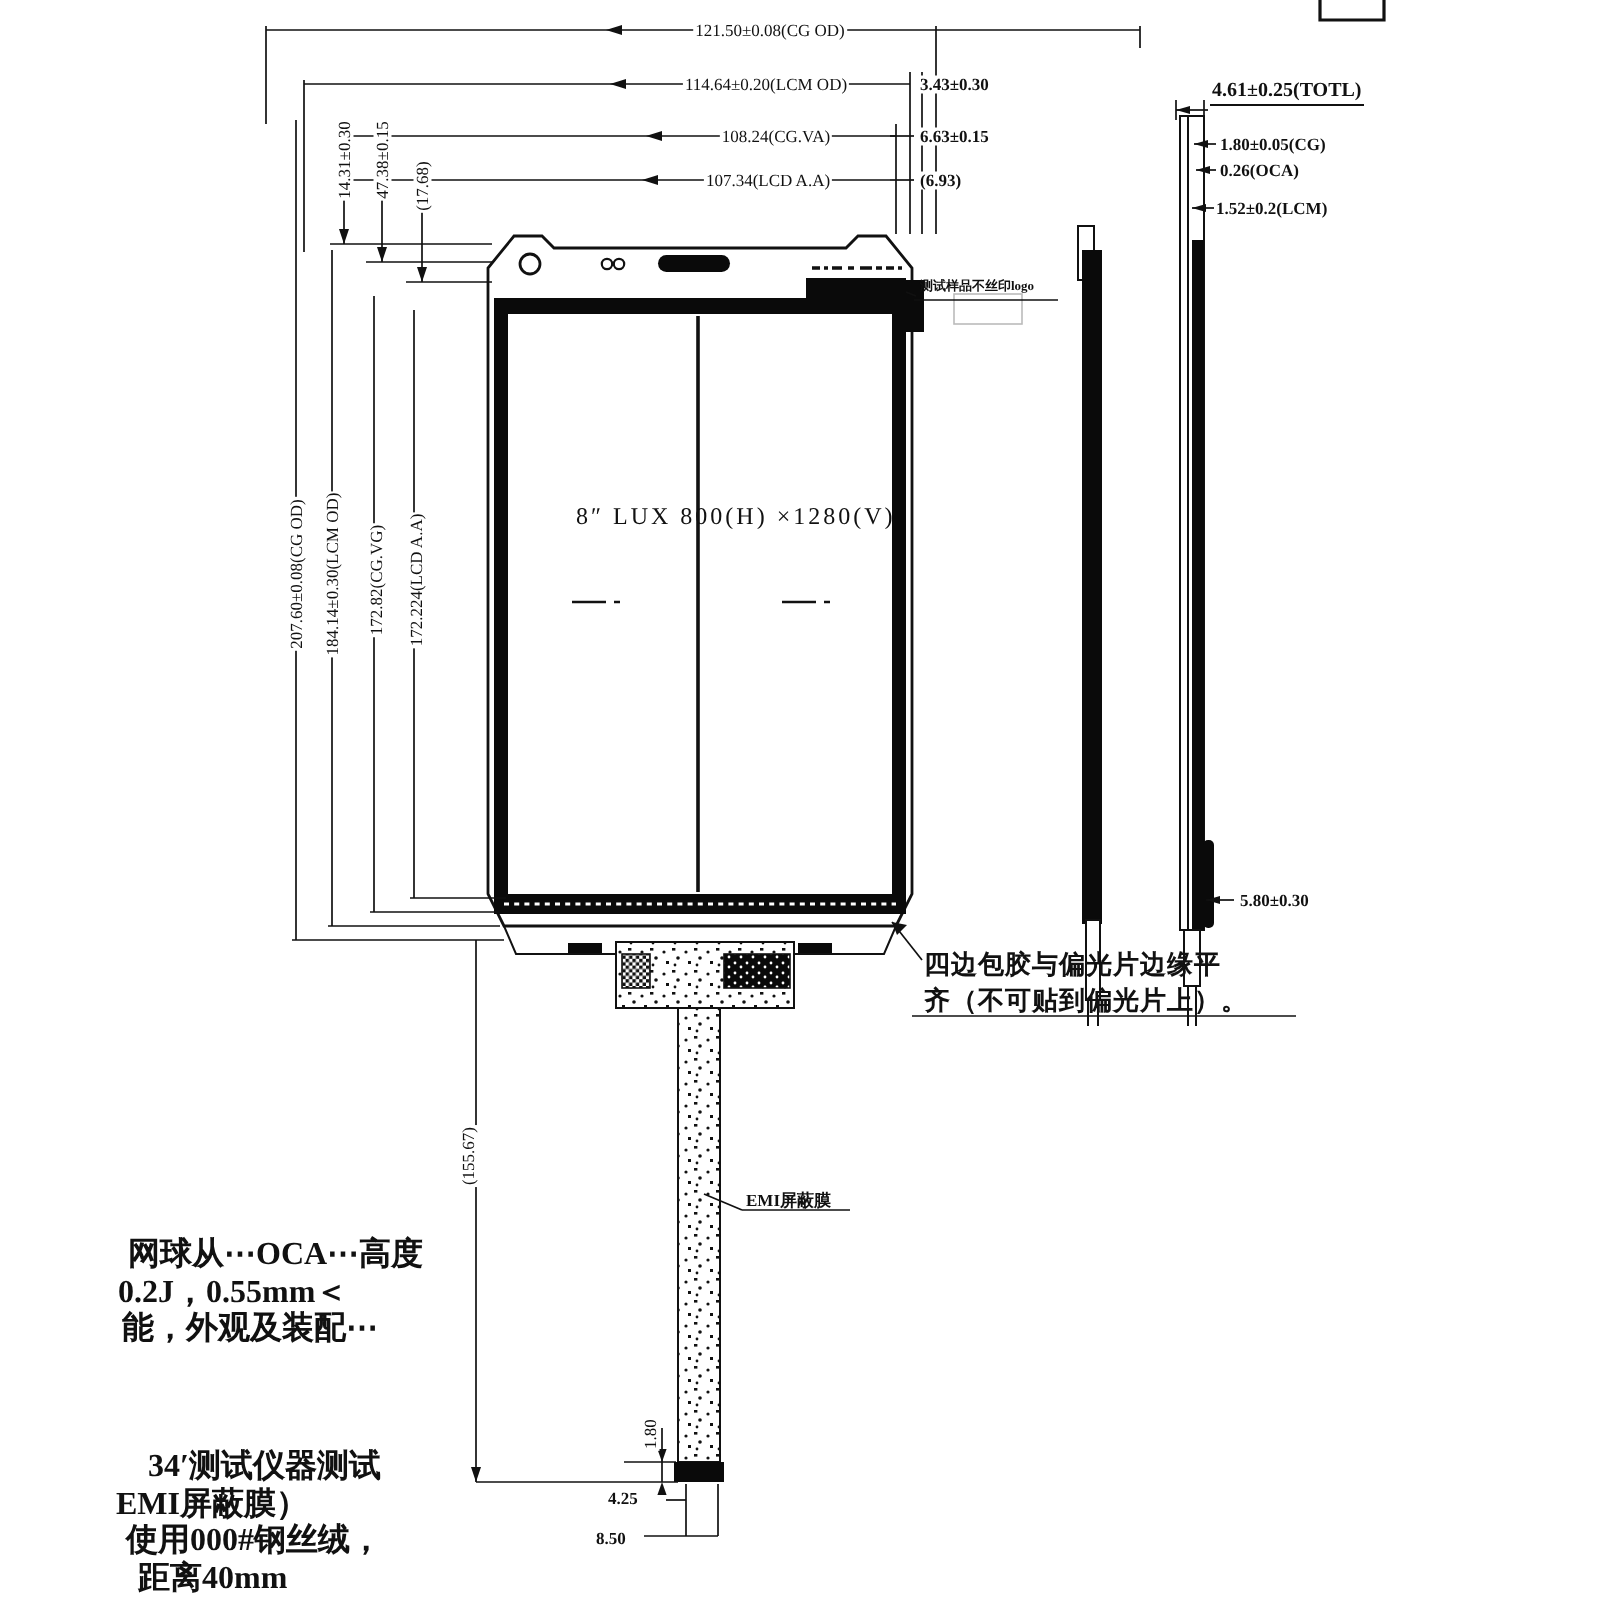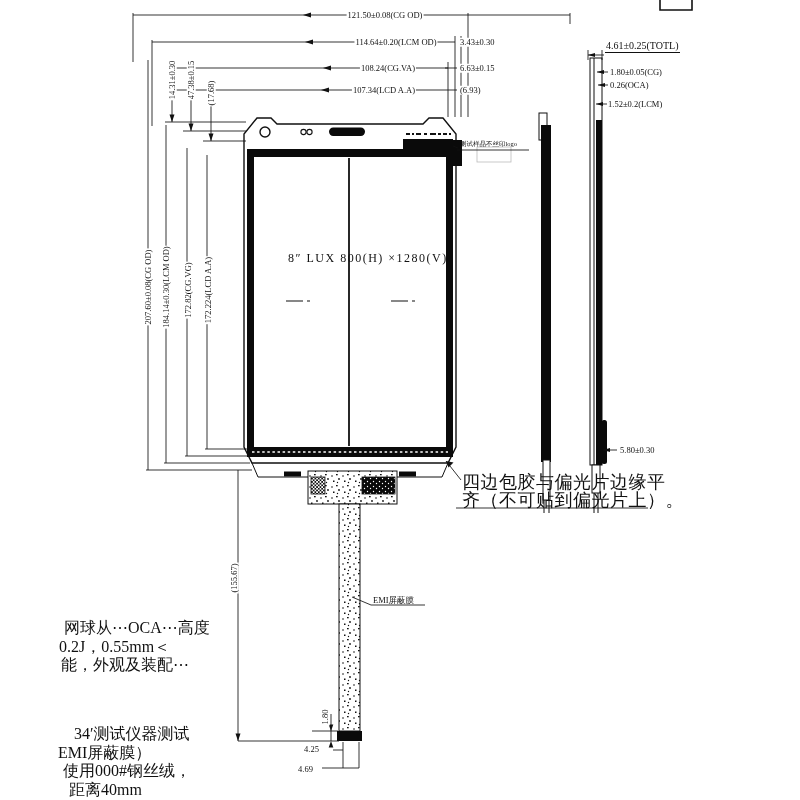--- a/index.html
+++ b/index.html
@@ -2,26 +2,26 @@
 <html><head>
 <meta charset="utf-8">
 <style>
   html,body{margin:0;padding:0;background:#fff;}
   #canvas{position:relative;width:736px;height:800px;background:#ffffff;overflow:hidden;
           font-family:"Liberation Serif", serif;color:#111;}
   svg{position:absolute;left:0;top:0;}
   .d{position:absolute;font-size:8.5px;line-height:1;white-space:nowrap;background:#fff;
      padding:0 1px;color:#111;}
   .c{transform:translate(-50%,-50%);}
-  .l{transform:translate(0,-50%);}
+  .l{transform:translate(0,-50%);font-weight:bold;}
   .v{transform:translate(-50%,-50%) rotate(-90deg);}
   .tiny{font-size:6.5px;}
   .small{font-size:10px;}
   .note-cn{font-size:16px;background:transparent;}
-  .wrap-cn{font-size:18px;background:transparent;letter-spacing:0.5px;}
+  .wrap-cn{font-size:13px;background:transparent;letter-spacing:0.5px;}
   .center-big{font-size:12px;letter-spacing:1.5px;background:transparent;font-weight:500;}
   .ul{border-bottom:0.9px solid #111;padding-bottom:1px;}
 </style>
 </head>
 <body>
 
 <div id="canvas">
 
   <svg width="800" height="800" viewBox="0 0 800 800">
     <defs>
@@ -168,40 +168,40 @@
       <polygon points="588,55 595,53 595,57"></polygon>
       <polygon points="597,72 604,70 604,74"></polygon>
       <polygon points="598,85 605,83 605,87"></polygon>
       <polygon points="596,104 603,102 603,106"></polygon>
       <polygon points="603,450 610,448 610,452"></polygon>
       <polygon points="446,461 453.5,462.5 448.5,467.5"></polygon>
     </g>
   </svg>
 
   <div class="d c" style="left:385px;top:15px;">121.50±0.08(CG OD)</div>
-  <div class="d c" style="left:383px;top:42px;margin-left:13px;">114.64±0.20(LCM OD)</div>
+  <div class="d c" style="left:383px;top:42px;">114.64±0.20(LCM OD)</div>
   <div class="d c" style="left:388px;top:68px;">108.24(CG.VA)</div>
   <div class="d c" style="left:384px;top:90px;">107.34(LCD A.A)</div>
 
   <div class="d l" style="left:459px;top:42px;">3.43±0.30</div>
   <div class="d l" style="left:459px;top:68px;">6.63±0.15</div>
   <div class="d l" style="left:459px;top:90px;">(6.93)</div>
 
   <div class="d v" style="left:148px;top:287px;">207.60±0.08(CG OD)</div>
   <div class="d v" style="left:166px;top:287px;">184.14±0.30(LCM OD)</div>
   <div class="d v" style="left:188px;top:290px;">172.82(CG.VG)</div>
   <div class="d v" style="left:208px;top:290px;">172.224(LCD A.A)</div>
   <div class="d v" style="left:172px;top:80px;">14.31±0.30</div>
   <div class="d v" style="left:191px;top:80px;">47.38±0.15</div>
   <div class="d v" style="left:211px;top:93px;">(17.68)</div>
   <div class="d v" style="left:234px;top:578px;">(155.67)</div>
 
   <div class="d v" style="left:325px;top:717px;">1.80</div>
   <div class="d l" style="left:303px;top:749px;">4.25</div>
-  <div class="d l" style="left:297px;top:769px;">4.69</div>
+  <div class="d l" style="left:297px;top:769px;">8.50</div>
 
   <div class="d l small ul" style="left:605px;top:47px;">4.61±0.25(TOTL)</div>
   <div class="d l" style="left:609px;top:72px;">1.80±0.05(CG)</div>
   <div class="d l" style="left:609px;top:85px;">0.26(OCA)</div>
   <div class="d l" style="left:607px;top:104px;">1.52±0.2(LCM)</div>
   <div class="d l" style="left:619px;top:450px;">5.80±0.30</div>
 
   <div class="d l center-big" style="left:287px;top:258px;">8″ LUX 800(H) ×1280(V)</div>
 
   <div class="d l tiny" style="left:459px;top:144px;background:transparent;">测试样品不丝印logo</div>

